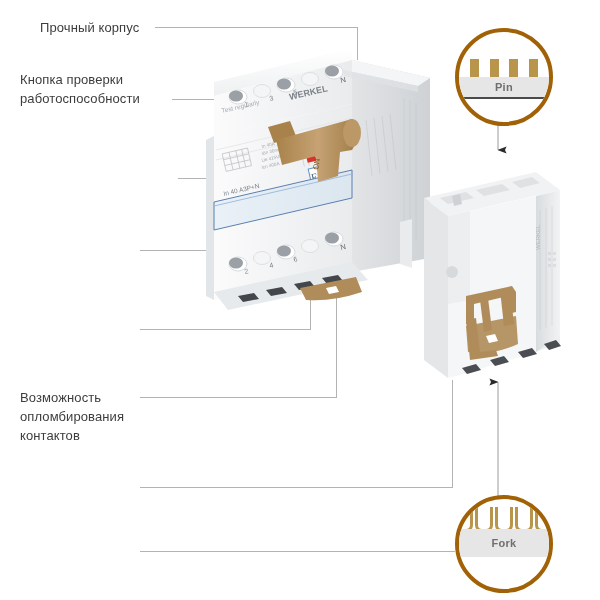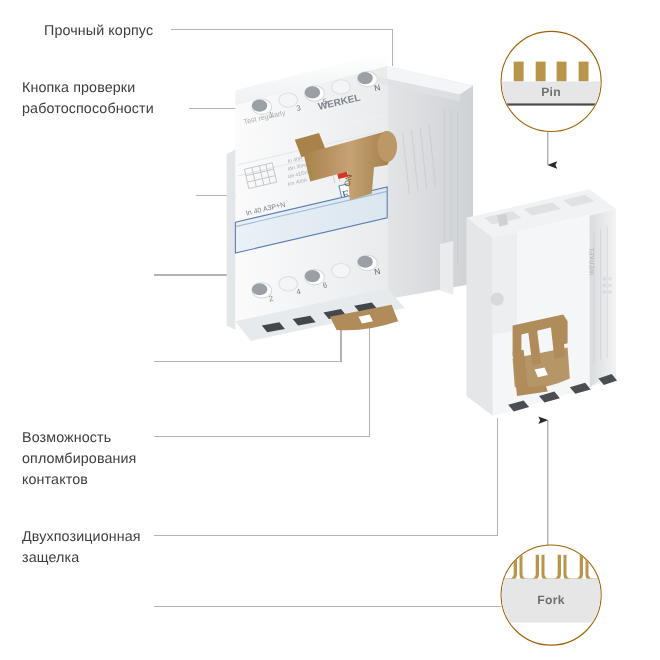--- a/index.html
+++ b/index.html
@@ -22,21 +22,21 @@
     white-space:pre-line;
   }
 
   
   svg.overlay{position:absolute;left:0;top:0;width:600px;height:600px;}
 
   
   .mag{
     position:absolute;
     border-radius:50%;
-    border:1px solid #a16207;
+    border:4px solid #a16207;
     background:#ffffff;
     overflow:hidden;
   }
   .mag .band{
     position:absolute;left:0;right:0;
     background:#e6e6e6;
     display:flex;align-items:center;justify-content:center;
     color:#6f6f6f;font-size:11px;font-weight:bold;
     letter-spacing:.3px;
   }
@@ -289,22 +289,20 @@
   <div class="callout" style="left:20px;top:70px;">Кнопка проверки
 работоспособности</div>
 
 
 
 
   <div class="callout" style="left:20px;top:388px;">Возможность
 опломбирования
 контактов</div>
 
-  <div class="callout" style="left:20px;top:478px;">Двухпозиционная
-защелка</div>
 
 
   <div class="mag" style="left:455px;top:28px;width:90px;height:90px;">
     <div class="pinrow" style="left:11px;right:11px;top:27px;height:18px;">
       <i style="width:9px;height:18px;"></i>
       <i style="width:9px;height:18px;"></i>
       <i style="width:9px;height:18px;"></i>
       <i style="width:9px;height:18px;"></i>
     </div>
     <div class="band" style="top:45px;height:20px;">Pin</div>
@@ -312,16 +310,16 @@
   </div>
 
   <div class="mag" style="left:455px;top:495px;width:90px;height:90px;">
     <div class="forkrow" style="left:-4px;right:-4px;top:8px;height:22px;">
       <i style="width:12px;height:22px;"></i>
       <i style="width:12px;height:22px;"></i>
       <i style="width:12px;height:22px;"></i>
       <i style="width:12px;height:22px;"></i>
       <i style="width:12px;height:22px;"></i>
     </div>
-    <div class="band" style="top:30px;height:40px;">Fork</div>
+    <div class="band" style="top:30px;height:28px;">Fork</div>
   </div>
 
 </div>
 
 </body></html>

